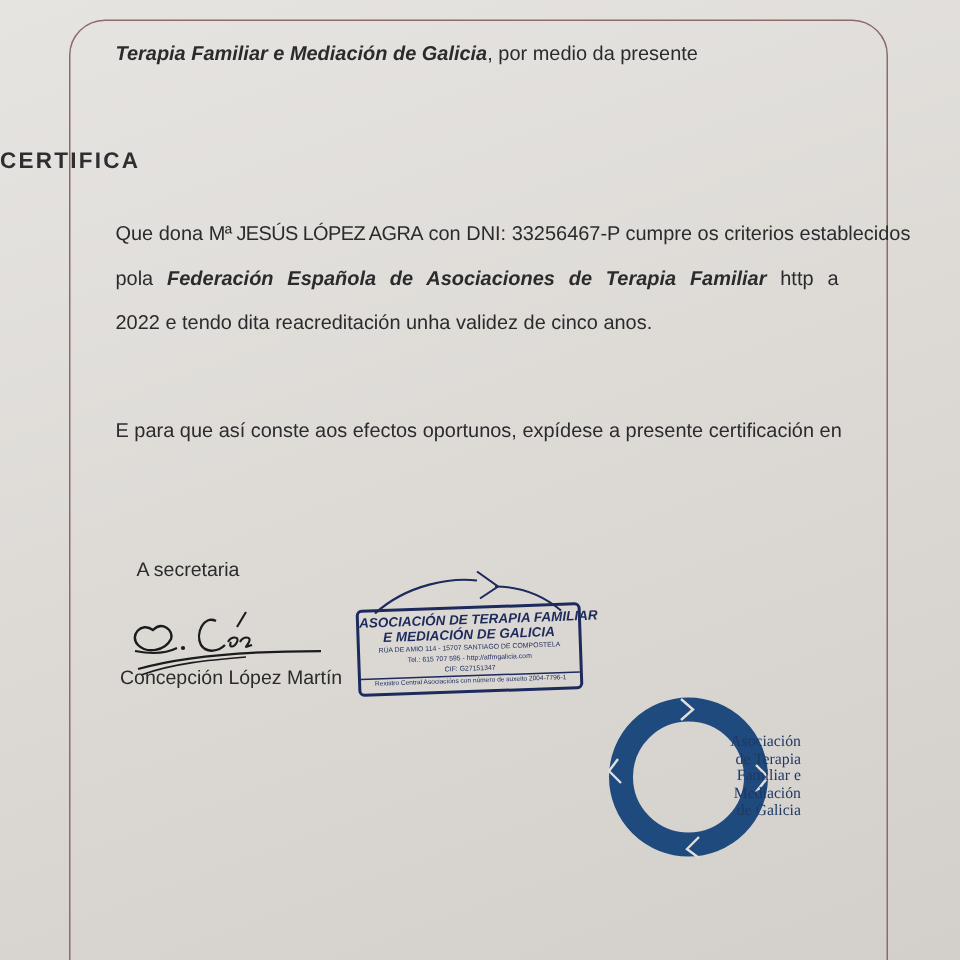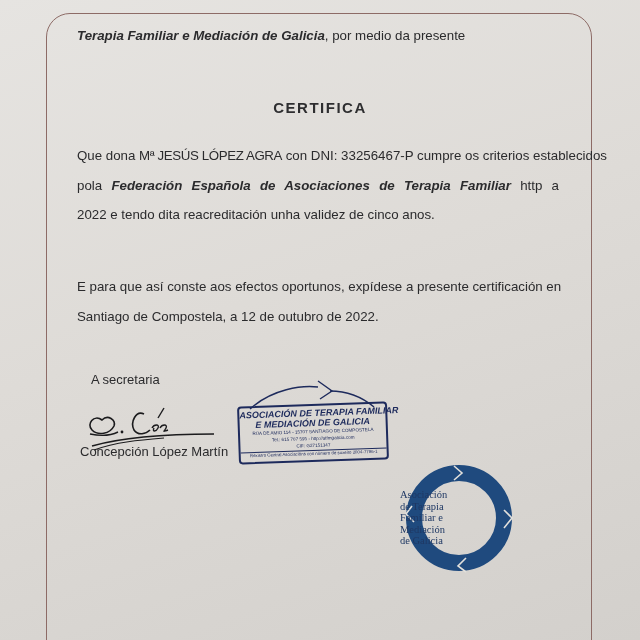--- a/index.html
+++ b/index.html
@@ -22,42 +22,42 @@
     position:absolute; left:77px; width:482px;
     font-size:13.3px; color:#2b2b2d; line-height:29.5px;
   }
   .line { display:block; text-align:justify; text-align-last:justify; white-space:nowrap; }
   .line.last { text-align-last:left; }
   .cond { font-family:"Liberation Sans Narrow","Liberation Sans",sans-serif; letter-spacing:-0.4px; }
   .bi { font-weight:bold; font-style:italic; }
   .bcond { font-weight:normal; letter-spacing:-0.4px; }
   .p1 { top:21px; }
   .heading {
-    position:absolute; left:0; width:640px; top:99px; text-align:center;
+    position:absolute; left:0; width:640px; top:99px; 
     font-weight:bold; font-size:15px; letter-spacing:1.5px; color:#2e2e30;
   }
   .p2 { top:141px; }
   .p3 { top:272px; }
   .sig-block { position:absolute; left:80px; top:372px; font-size:13px; color:#2b2b2d; }
   .sig-title { position:absolute; left:11px; top:0; white-space:nowrap; }
   .sig-name { position:absolute; left:0; top:72px; white-space:nowrap; }
   .signature { position:absolute; left:0; top:22px; }
   .stamp { position:absolute; left:232px; top:377px; width:160px; height:86px; }
   .stamp-box {
     position:absolute; left:6px; top:27px; width:150px; height:58px;
     border:2px solid #1d2a5c; border-radius:4px; box-sizing:border-box;
     transform:rotate(-2deg); color:#1d2a5c; text-align:center;
   }
   .stamp-l1 { font-weight:bold; font-style:italic; font-size:9px; line-height:10px; margin-top:2px; white-space:nowrap; }
   .stamp-l2 { font-weight:bold; font-style:italic; font-size:9px; line-height:10px; white-space:nowrap; }
   .stamp-s { font-size:4.6px; line-height:7px; white-space:nowrap; }
   .stamp-foot { font-size:4.4px; line-height:6px; white-space:nowrap; border-top:1px solid #1d2a5c; margin-top:1px; }
   .seal { position:absolute; left:400px; top:462px; width:118px; height:112px; }
   .seal-text {
-    position:absolute; left:0; top:27px; width:118px; text-align:left;
+    position:absolute; left:16px; top:27px; width:118px; text-align:right;
     font-family:"Liberation Serif", serif; font-size:10.5px; line-height:11.5px; color:#1f3864;
   }
 </style>
 </head>
 <body>
 
 <div class="paper-bg"></div>
 <div class="frame"></div>
 
 <div class="text p1">
@@ -67,21 +67,20 @@
 <div class="heading">CERTIFICA</div>
 
 <div class="text p2">
   <span class="line"><span>Que dona </span><span class="bcond">Mª JESÚS LÓPEZ AGRA</span><span> con DNI: 33256467-P cumpre os criterios establecidos</span></span>
   <span class="line"><span>pola </span> <span class="bi">Federación Española de Asociaciones de Terapia Familiar</span> <span> http a</span></span>
   <span class="line last">2022 e tendo dita reacreditación unha validez de cinco anos.</span>
 </div>
 
 <div class="text p3">
   <span class="line">E para que así conste aos efectos oportunos, expídese a presente certificación en</span>
-  <span class="line last">Santiago de Compostela, a 12 de outubro de 2022.</span>
 </div>
 
 <div class="sig-block">
   <div class="sig-title">A secretaria</div>
   <svg class="signature" width="140" height="60" viewBox="0 0 140 60">
     <path d="M22 26 C14 20, 6 30, 12 36 C18 42, 30 40, 34 32 C36 26, 28 20, 22 26 Z" fill="none" stroke="#1b1b1d" stroke-width="1.6"></path>
     <path d="M10 40 C20 42, 30 42, 38 38" fill="none" stroke="#1b1b1d" stroke-width="1.4"></path>
     <circle cx="42" cy="38" r="1.4" fill="#1b1b1d"></circle>
     <path d="M64 20 C56 16, 50 28, 54 36 C58 42, 66 40, 70 36" fill="none" stroke="#1b1b1d" stroke-width="1.6"></path>
     <path d="M72 34 C74 30, 80 30, 78 34 C76 38, 72 38, 74 34 M80 34 C82 30, 88 30, 86 34 C84 38, 82 38, 88 36" fill="none" stroke="#1b1b1d" stroke-width="1.4"></path>

